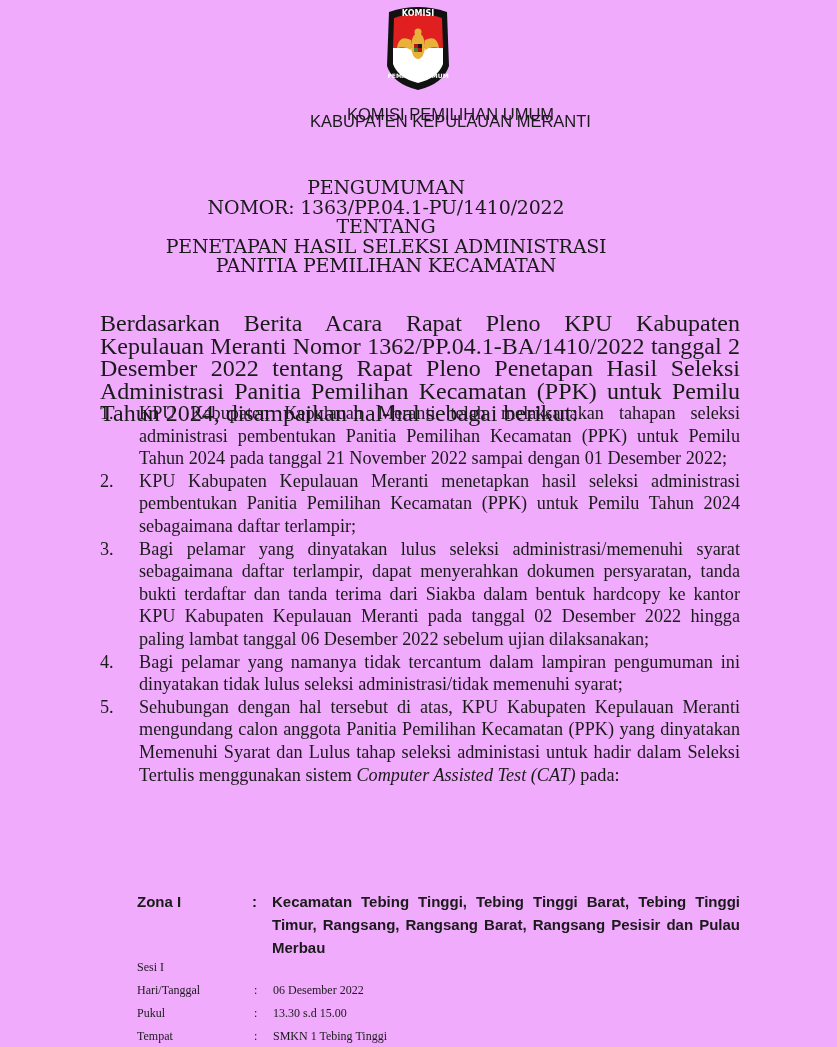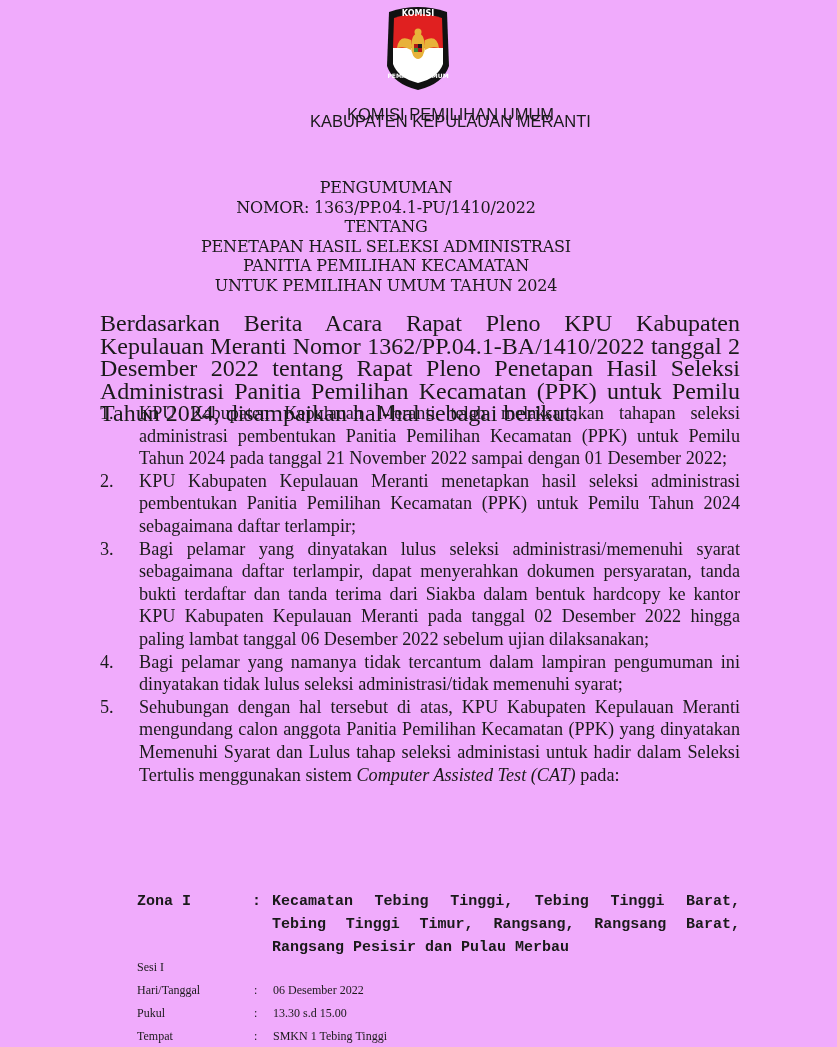--- a/index.html
+++ b/index.html
@@ -7,38 +7,38 @@
     .page { position: absolute; left: 0; top: 0; width: 837px; height: 1047px; background: #f0abfc; }
 
     .logo { position: absolute; left: 383px; top: 4px; width: 70px; height: 88px; }
 
     .org { position: absolute; left: 0; width: 837px; text-align: center;
            font-family: "Liberation Sans", sans-serif; font-size: 16.5px; line-height: 21px; padding-left: 32px; }
     .org-1 { top: 104px; }
     .org-2 { top: 111px; }
 
     .heading { position: absolute; left: 0; width: 772px; top: 178px; text-align: center;
-               font-family: "DejaVu Serif", serif; font-size: 16px; line-height: 19.6px; letter-spacing: -0.2px; }
+               font-family: "DejaVu Serif", serif; font-size: 19px; line-height: 19.6px; letter-spacing: -0.2px; }
     .heading div { white-space: nowrap; }
 
     .body { position: absolute; left: 100px; width: 640px;
             font-family: "Liberation Serif", serif; font-size: 24px; line-height: 22.6px; }
     .just { text-align: justify; text-align-last: auto; }
     .intro { top: 312px; }
 
     .list { position: absolute; left: 100px; width: 640px; margin: 0; padding: 0;
             font-family: "Liberation Serif", serif; font-size: 18.2px; line-height: 22.6px; }
     .list-item { display: flex; }
     .list-num { width: 39px; flex: 0 0 39px; }
     .list-text { flex: 1; text-align: justify; }
     .list { top: 402px; }
     .it { font-style: italic; }
 
     .zone { position: absolute; left: 137px; top: 890px; width: 603px;
-            font-family: Liberation Mono, monospace; font-weight: bold; font-size: 15px; line-height: 23px; display: flex; }
+            font-family: Liberation Sans, sans-serif; font-weight: bold; font-size: 15px; line-height: 23px; display: flex; }
     .zone-label { width: 115px; flex: 0 0 115px; }
     .zone-colon { width: 20px; flex: 0 0 20px; }
     .zone-value { flex: 1; text-align: justify; }
 
     .session { position: absolute; left: 137px; top: 956px; width: 603px;
                font-family: "Liberation Serif", serif; font-size: 12px; line-height: 23px; }
     .kv { display: flex; }
     .kv-label { width: 117px; flex: 0 0 117px; }
     .kv-colon { width: 19px; flex: 0 0 19px; }
   </style>
@@ -66,21 +66,20 @@
 
   <div class="org org-1">KOMISI PEMILIHAN UMUM</div>
   <div class="org org-2">KABUPATEN KEPULAUAN MERANTI</div>
 
   <div class="heading">
     <div>PENGUMUMAN</div>
     <div>NOMOR: 1363/PP.04.1-PU/1410/2022</div>
     <div>TENTANG</div>
     <div>PENETAPAN HASIL SELEKSI ADMINISTRASI</div>
     <div>PANITIA PEMILIHAN KECAMATAN</div>
-    <div>UNTUK PEMILIHAN UMUM TAHUN 2024</div>
   </div>
 
   <div class="body just intro">Berdasarkan Berita Acara Rapat Pleno KPU Kabupaten Kepulauan Meranti Nomor 1362/PP.04.1-BA/1410/2022 tanggal 2 Desember 2022 tentang Rapat Pleno Penetapan Hasil Seleksi Administrasi Panitia Pemilihan Kecamatan (PPK) untuk Pemilu Tahun 2024, disampaikan hal-hal sebagai berikut:</div>
 
   <div class="list">
     <div class="list-item">
       <span class="list-num">1.</span>
       <span class="list-text">KPU Kabupaten Kepulauan Meranti telah melaksanakan tahapan seleksi administrasi pembentukan Panitia Pemilihan Kecamatan (PPK) untuk Pemilu Tahun 2024 pada tanggal 21 November 2022 sampai dengan 01 Desember 2022;</span>
     </div>
     <div class="list-item">

